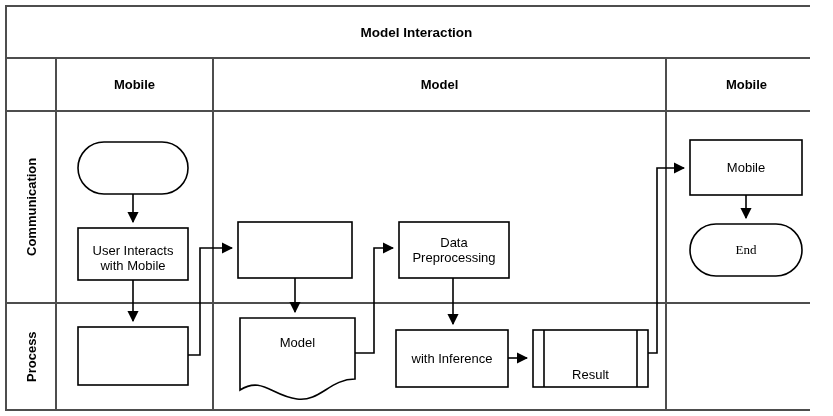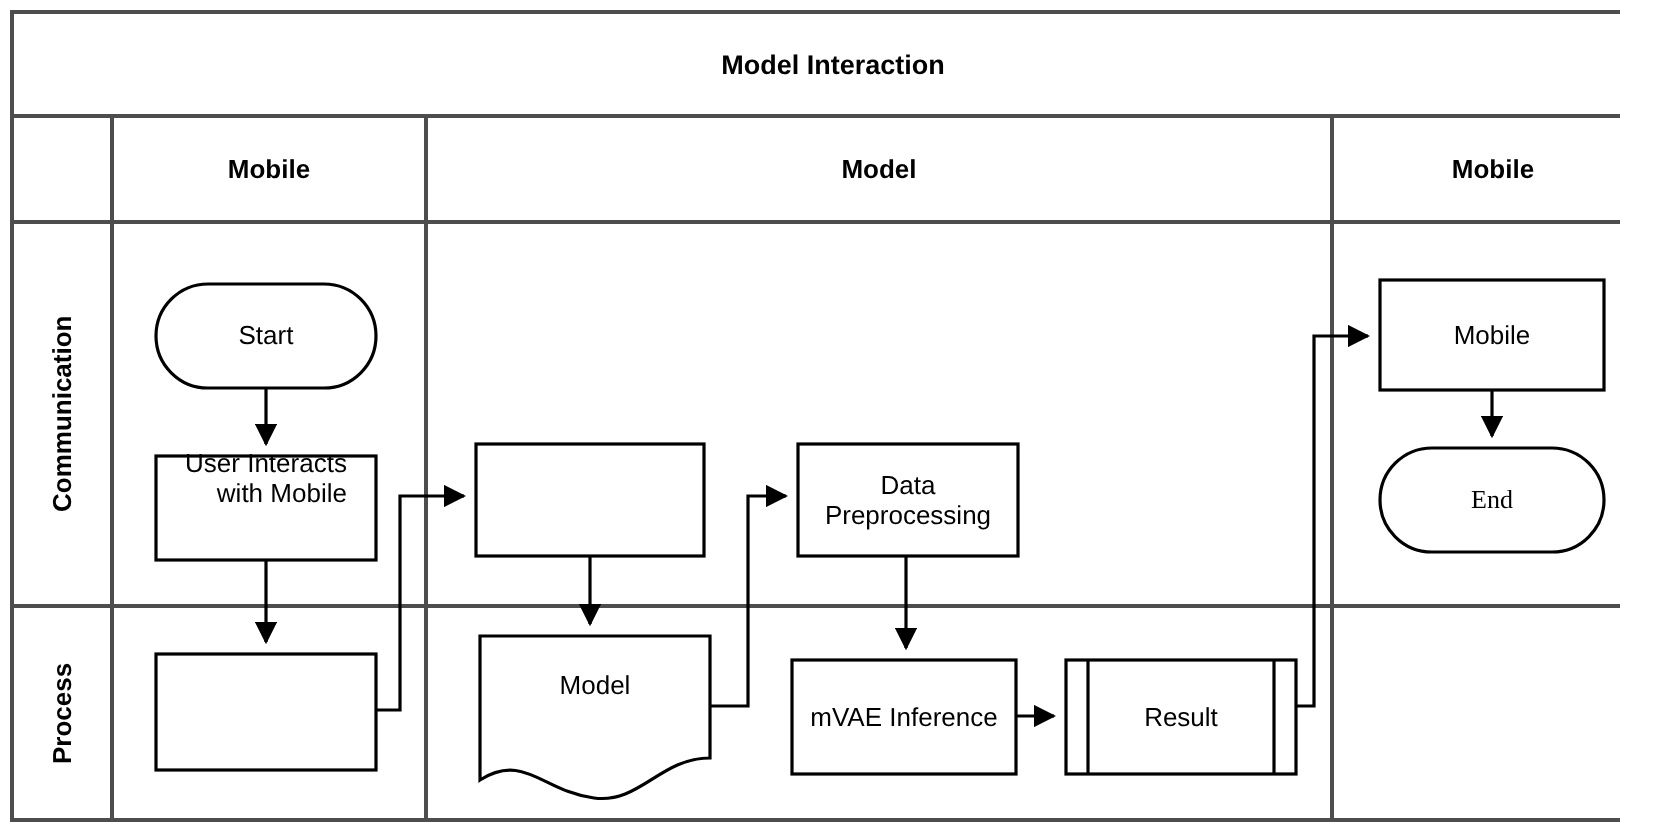--- a/index.html
+++ b/index.html
@@ -143,33 +143,32 @@
 
   <div class="band-title" style="left:6px; top:6px; width:821px; height:52px;">Model Interaction</div>
 
   <div class="col-header" style="left:56px; top:58px; width:157px; height:53px;">Mobile</div>
   <div class="col-header" style="left:213px; top:58px; width:453px; height:53px;">Model</div>
   <div class="col-header" style="left:666px; top:58px; width:161px; height:53px;">Mobile</div>
 
   <div class="row-header" style="left:6px; top:111px; width:50px; height:192px;">Communication</div>
   <div class="row-header" style="left:6px; top:303px; width:50px; height:107px;">Process</div>
 
-  <div class="node-label" style="left:78px; top:142px; width:110px; height:52px;">Start</div>
 
-  <div class="node-label" style="left:78px; top:213px; width:110px; height:52px;text-align:right;">User Interacts
+  <div class="node-label" style="left:78px; top:232px; width:110px; height:52px;">User Interacts
 with Mobile</div>
 
 
 
   <div class="node-label" style="left:399px; top:222px; width:110px; height:56px;">Data
 Preprocessing</div>
 
   <div class="node-label" style="left:240px; top:318px; width:115px; height:50px;">Model</div>
 
-  <div class="node-label" style="left:394px; top:330px; width:116px; height:57px;">mVAE Inference</div>
+  <div class="node-label" style="left:394px; top:330px; width:116px; height:57px;">with Inference</div>
 
-  <div class="node-label" style="left:544px; top:330px; width:93px; height:57px;">Result</div>
+  <div class="node-label" style="left:544px; top:346px; width:93px; height:57px;">Result</div>
 
   <div class="node-label" style="left:690px; top:140px; width:112px; height:55px;">Mobile</div>
 
   <div class="node-label" style="left:690px; top:224px; width:112px; height:52px;font-family:Liberation Serif, serif;">End</div>
 
 </div>
 
 </body></html>

